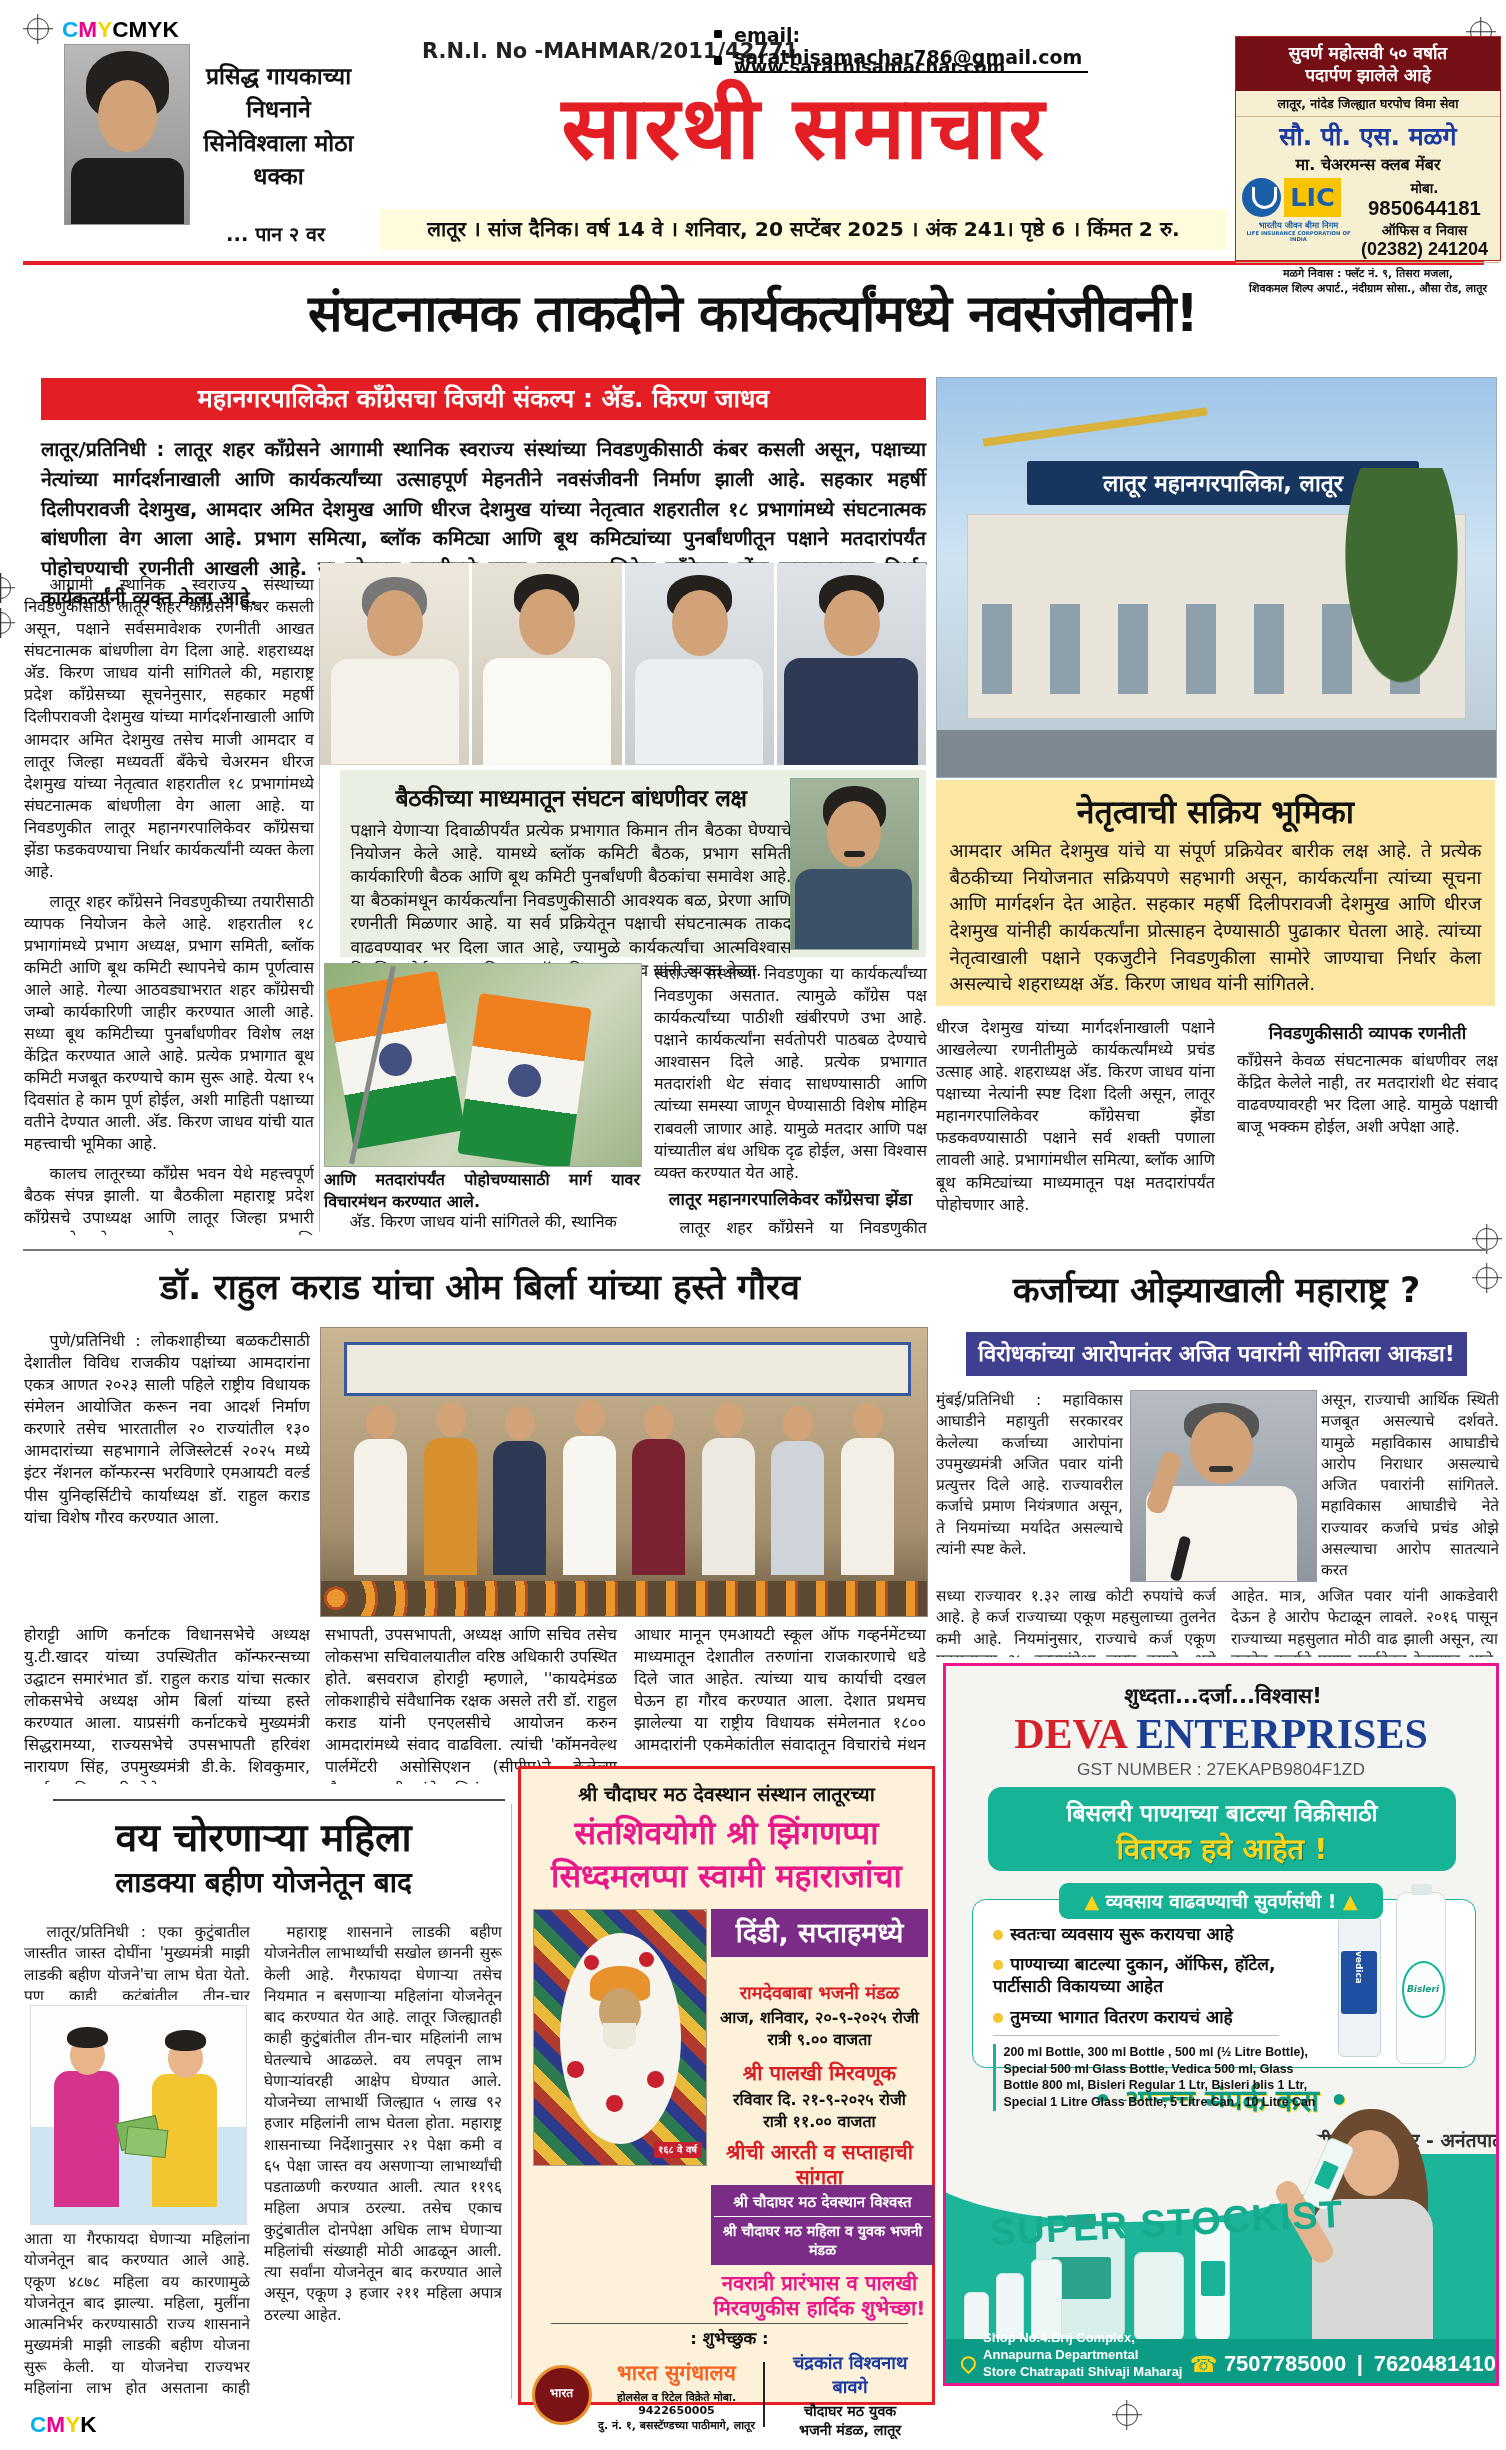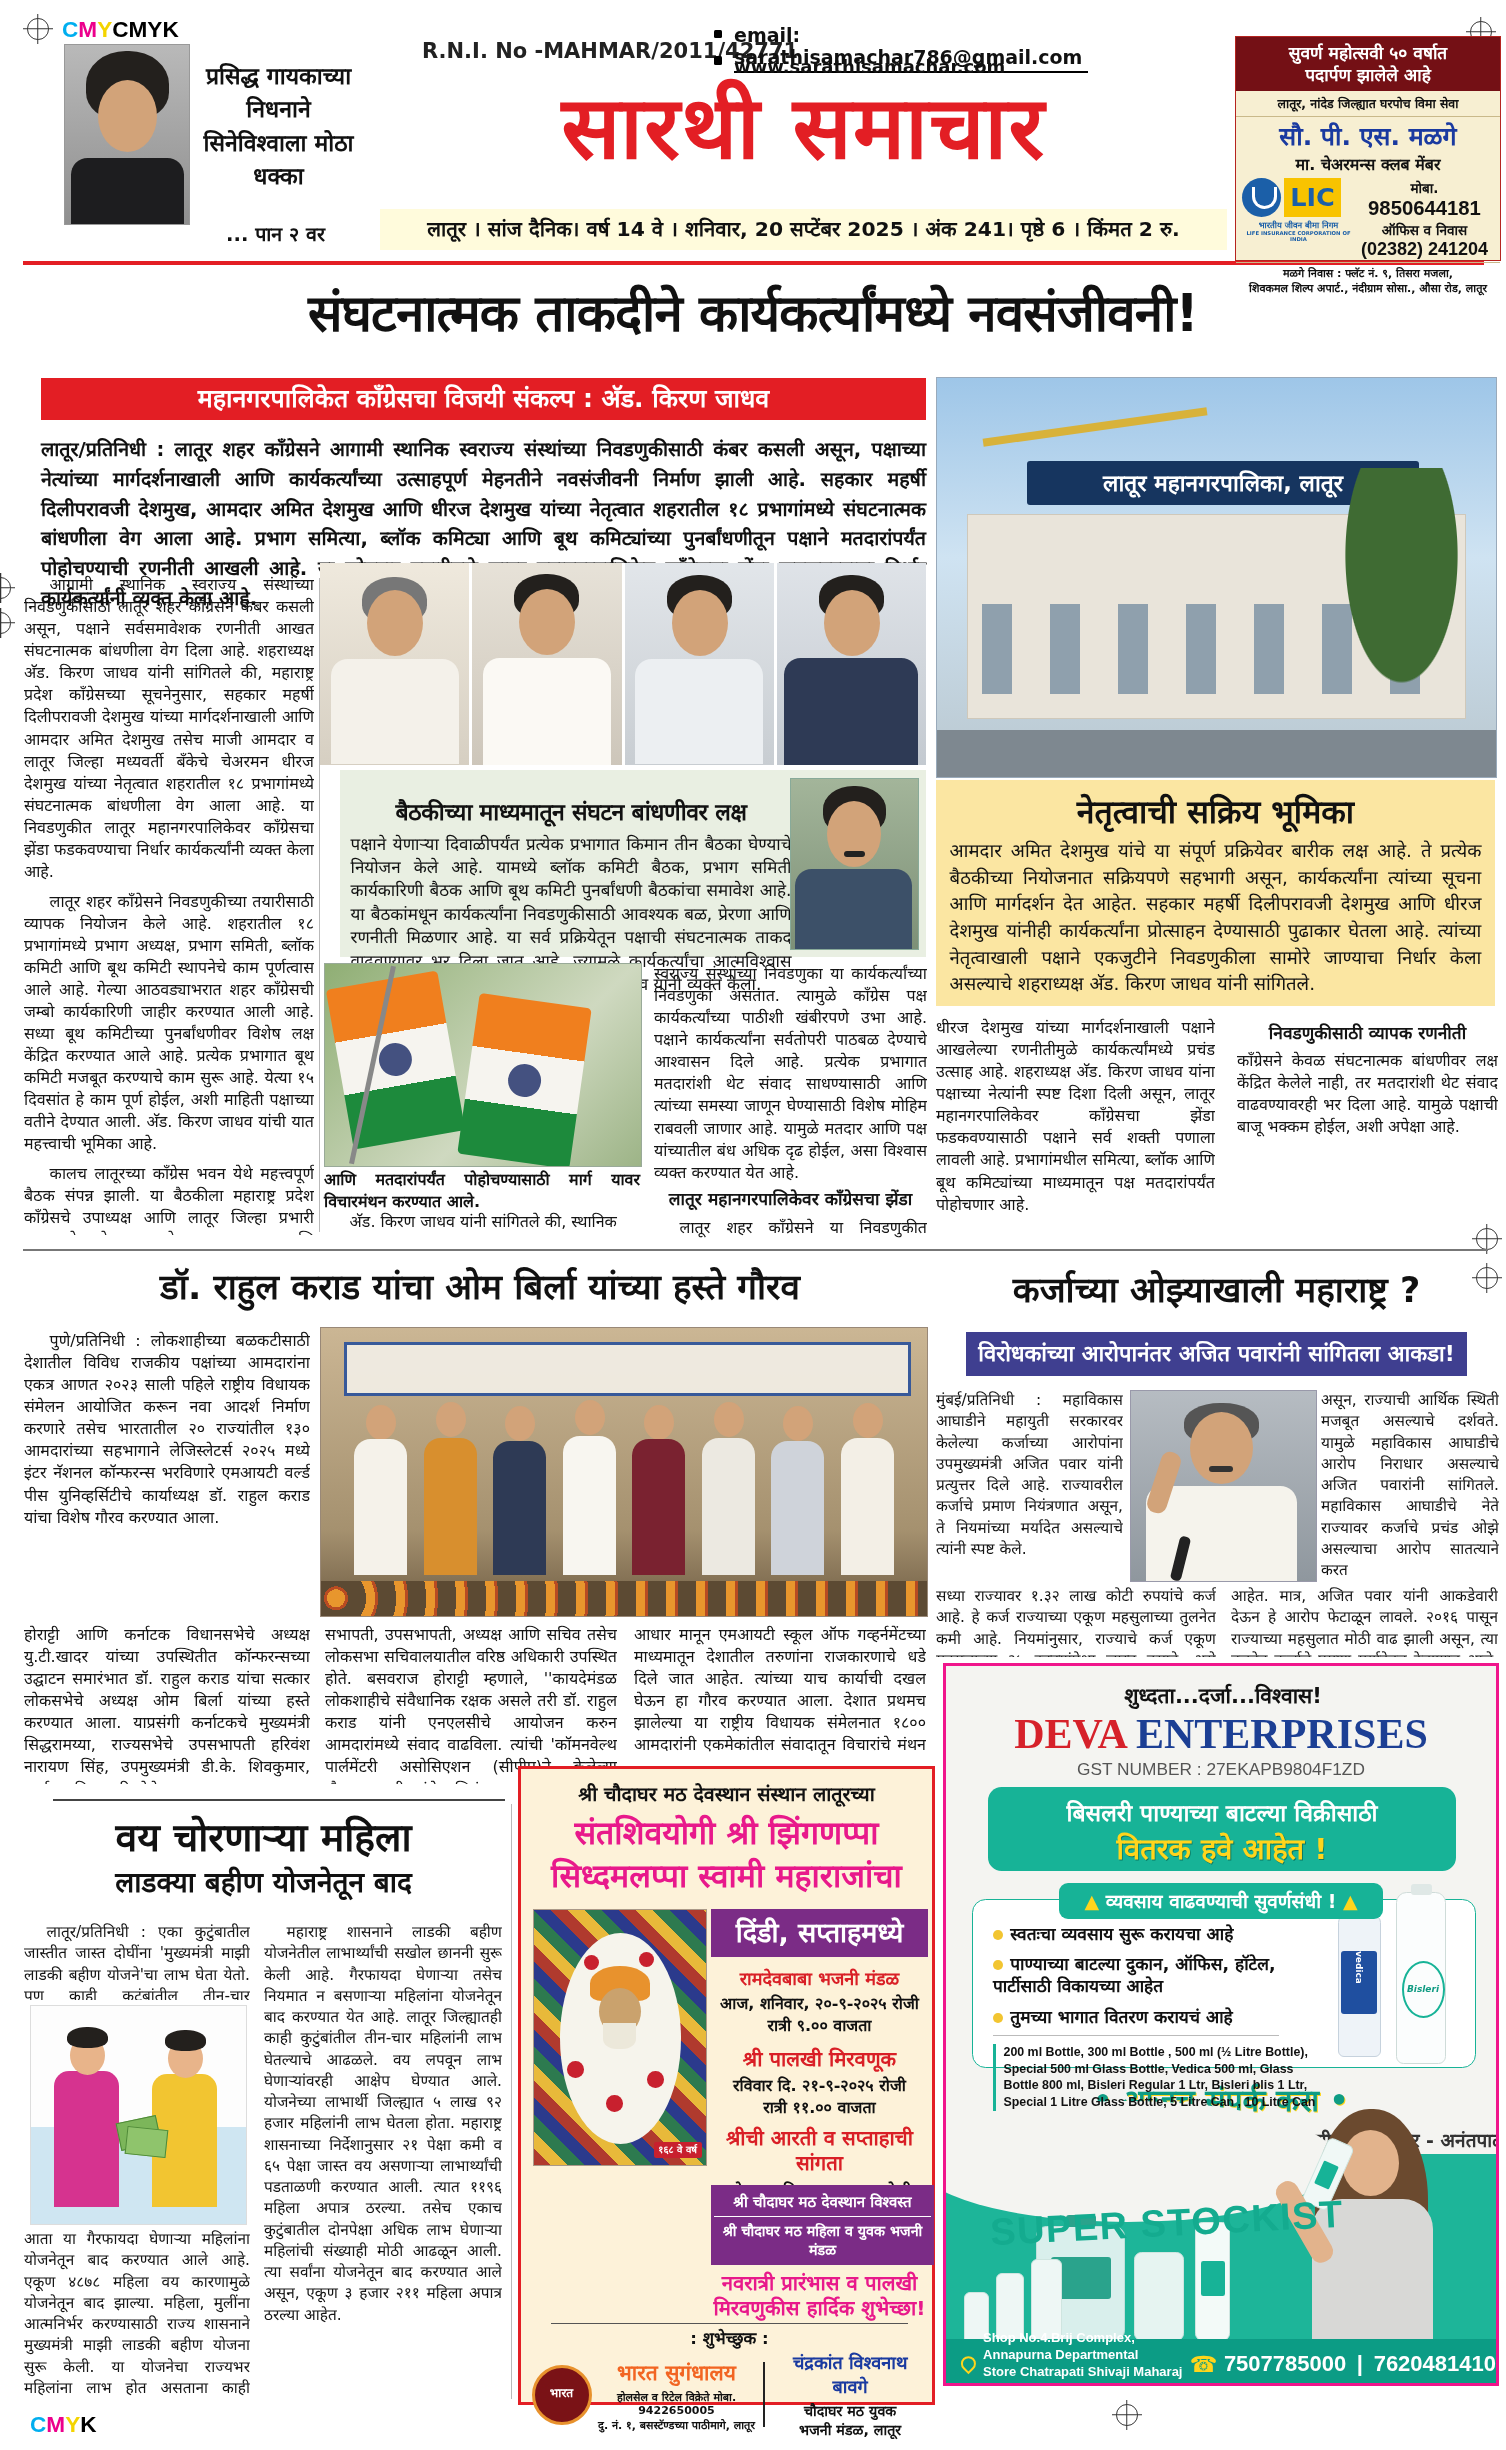--- a/index.html
+++ b/index.html
@@ -145,21 +145,21 @@
 </div>
 <div class="vline" style="left:319px;top:578px;height:654px"></div>
 
 <div class="abs" style="left:340px;top:770px;width:586px;height:187px;background:#e9efe2;padding:7.5px 10.5px;box-sizing:border-box">
   <div style="position:absolute;right:7.5px;top:7.5px;width:127px;height:170px;background:linear-gradient(180deg,#a3b59a,#7d9077);overflow:hidden;border:0.8px solid #8a9">
     <div class="hair" style="left:32px;top:7.5px;width:63px;height:48px"></div>
     <div class="head" style="left:36px;top:22.6px;width:54px;height:66px"></div>
     <div style="position:absolute;left:53px;top:72px;width:21px;height:6px;background:#222;border-radius:3px"></div>
     <div class="torso" style="left:4.5px;top:90px;width:117px;height:80px;background:#3c5068"></div>
   </div>
-  <div class="ctr b" style="width:441px;font-size:23px;letter-spacing:-0.4px;margin:17px 0 6px">बैठकीच्या माध्यमातून संघटन बांधणीवर लक्ष</div>
+  <div class="ctr b" style="width:441px;font-size:23px;letter-spacing:-0.4px;margin:3px 0 6px">बैठकीच्या माध्यमातून संघटन बांधणीवर लक्ष</div>
   <div class="jus" style="width:441px;font-size:17px;line-height:1.38">पक्षाने येणाऱ्या दिवाळीपर्यंत प्रत्येक प्रभागात किमान तीन बैठका घेण्याचे नियोजन केले आहे. यामध्ये ब्लॉक कमिटी बैठक, प्रभाग समिती कार्यकारिणी बैठक आणि बूथ कमिटी पुनर्बांधणी बैठकांचा समावेश आहे. या बैठकांमधून कार्यकर्त्यांना निवडणुकीसाठी आवश्यक बळ, प्रेरणा आणि रणनीती मिळणार आहे. या सर्व प्रक्रियेतून पक्षाची संघटनात्मक ताकद वाढवण्यावर भर दिला जात आहे, ज्यामुळे कार्यकर्त्यांचा आत्मविश्वास द्विगुणित होईल, असा विश्वास अ‍ॅड. किरण जाधव यांनी व्यक्त केला.</div>
 </div>
 
 <div class="abs" style="left:936px;top:780px;width:559px;height:226px;background:#fbe6a2;padding:9px 13.6px;box-sizing:border-box">
   <div class="ctr b" style="font-size:32px;margin-bottom:6px">नेतृत्वाची सक्रिय भूमिका</div>
   <div class="jus" style="font-size:18.5px;line-height:1.44">आमदार अमित देशमुख यांचे या संपूर्ण प्रक्रियेवर बारीक लक्ष आहे. ते प्रत्येक बैठकीच्या नियोजनात सक्रियपणे सहभागी असून, कार्यकर्त्यांना त्यांच्या सूचना आणि मार्गदर्शन देत आहेत. सहकार महर्षी दिलीपरावजी देशमुख आणि धीरज देशमुख यांनीही कार्यकर्त्यांना प्रोत्साहन देण्यासाठी पुढाकार घेतला आहे. त्यांच्या नेतृत्वाखाली पक्षाने एकजुटीने निवडणुकीला सामोरे जाण्याचा निर्धार केला असल्याचे शहराध्यक्ष अ‍ॅड. किरण जाधव यांनी सांगितले.</div>
 </div>
 
 <div class="abs" style="left:324px;top:963px;width:316px;height:202px;background:linear-gradient(135deg,#8fae74,#cfd9c0 60%,#9db487);overflow:hidden;border:0.8px solid #9a9">
   <div class="flag" style="left:13.6px;top:15px;transform:rotate(-10deg)"></div>
@@ -283,21 +283,21 @@
     <div style="position:absolute;left:72px;top:185px;width:16.6px;height:16.6px;background:#c8202e;border-radius:50%"></div>
     <div style="position:absolute;left:50px;top:45px;width:15px;height:15px;background:#c8202e;border-radius:50%"></div>
     <div style="position:absolute;left:105px;top:42px;width:15px;height:15px;background:#c8202e;border-radius:50%"></div>
     <div class="b" style="position:absolute;right:4.5px;bottom:7.5px;background:#c8202e;color:#fff;font-size:9.8px;padding:1.5px 4.5px;border-radius:2.3px">१६८ वे वर्ष</div>
   </div>
 
   <div class="ctr" style="position:absolute;left:190px;top:140px;width:217px;height:48px;background:#7b2c86">
     <span style="color:#fff;font-weight:bold;font-size:27px;line-height:48px">दिंडी, सप्ताहमध्ये</span>
   </div>
   <div class="ctr" style="position:absolute;left:190px;top:194px;width:217px">
-    <div class="b" style="color:#d91f26;font-size:18px;margin-top:3px">रामदेवबाबा भजनी मंडळ</div>
+    <div class="b" style="color:#d91f26;font-size:18px;margin-top:17px">रामदेवबाबा भजनी मंडळ</div>
     <div class="b" style="font-size:16px;margin-top:2.3px">आज, शनिवार, २०-९-२०२५ रोजी</div>
     <div class="b" style="font-size:16px">रात्री ९.०० वाजता</div>
     <div class="b" style="color:#d91f26;font-size:20.3px;margin-top:7.5px">श्री पालखी मिरवणूक</div>
     <div class="b" style="font-size:16px;margin-top:2.3px">रविवार दि. २१-९-२०२५ रोजी</div>
     <div class="b" style="font-size:16px">रात्री ११.०० वाजता</div>
     <div class="b" style="color:#d91f26;font-size:20.3px;margin-top:7.5px;line-height:1.25">श्रीची आरती व सप्ताहाची सांगता</div>
     <div class="b" style="font-size:16px;margin-top:2.3px">सोमवार, दि. २२-९-२०२५ रोजी</div>
     <div class="b" style="font-size:16px">सकाळी ११.०० वाजता</div>
   </div>
 

